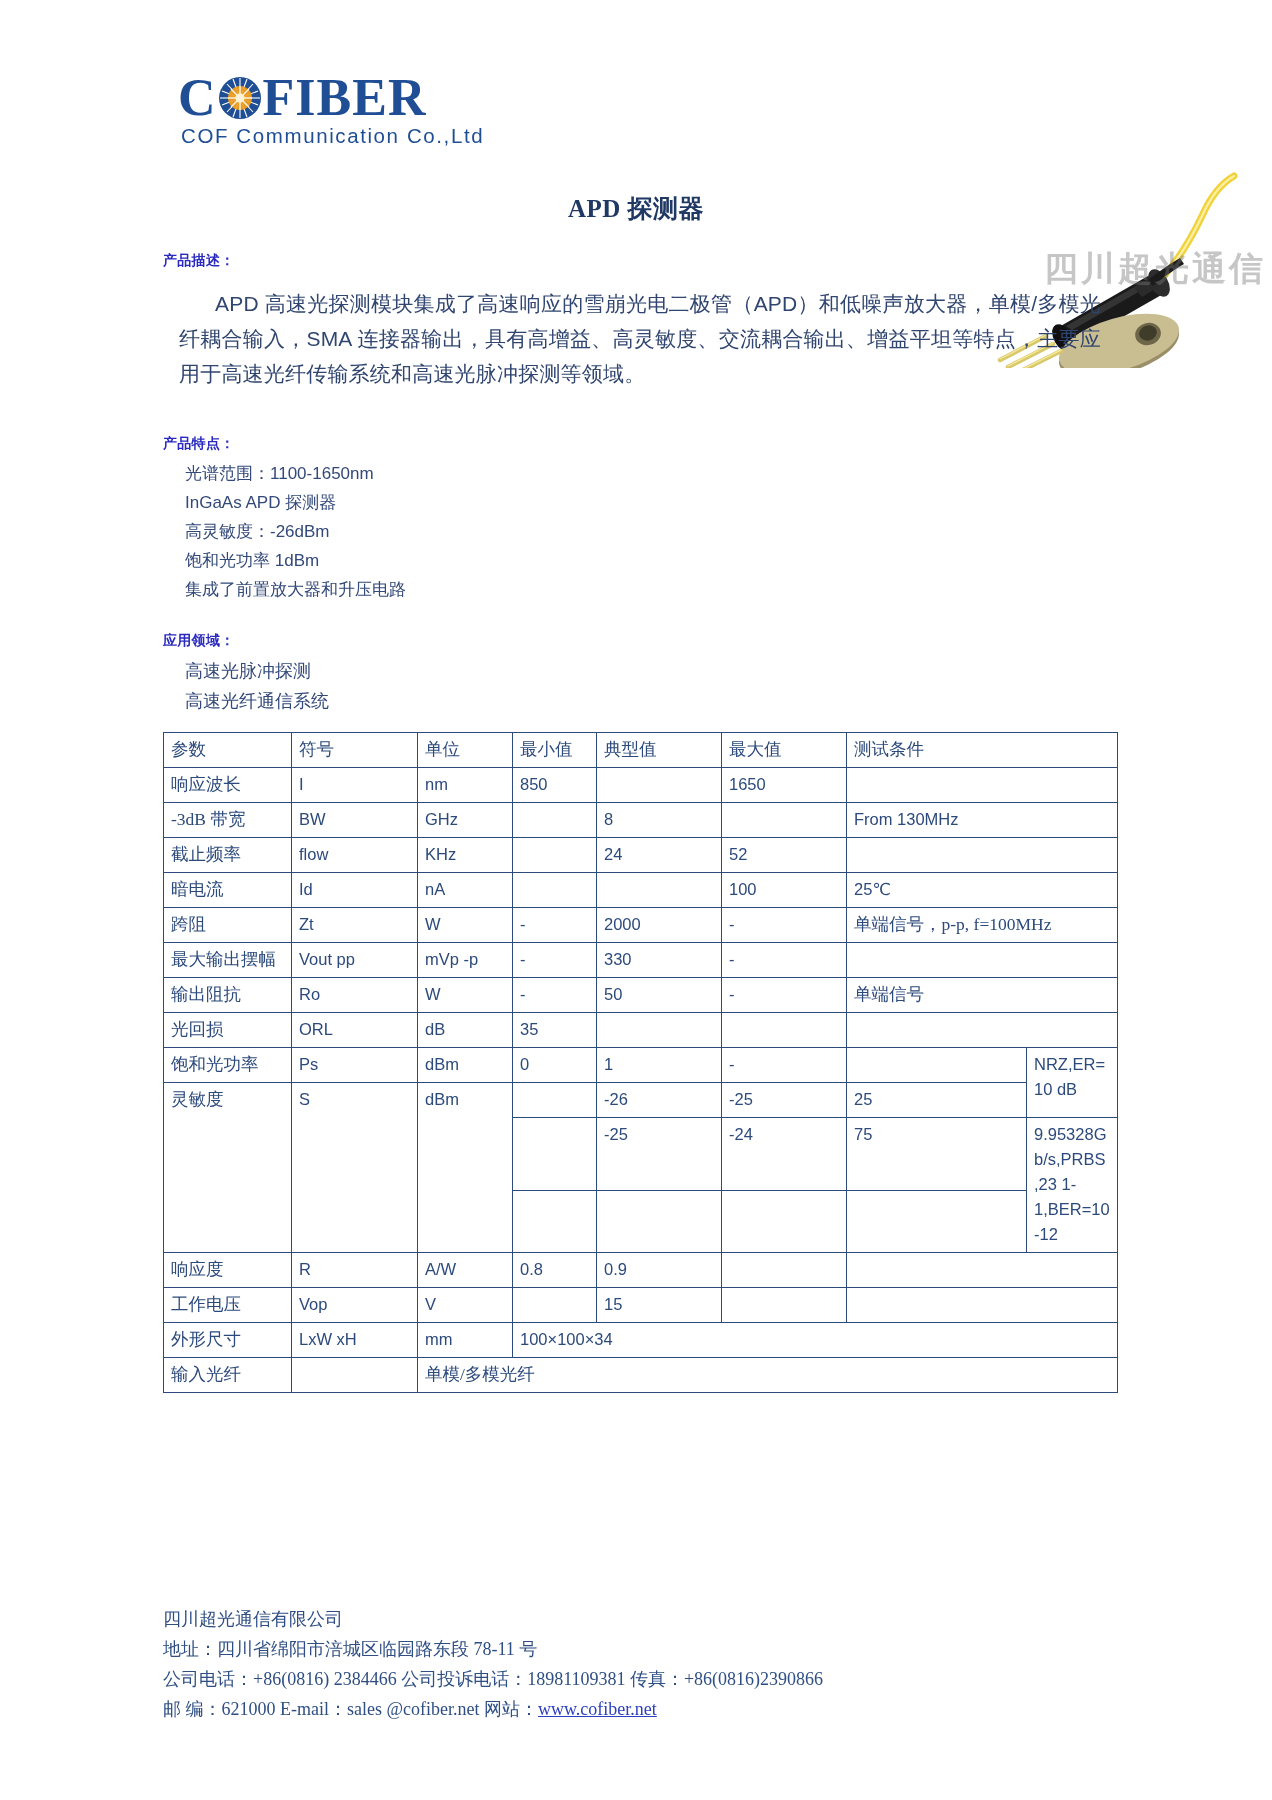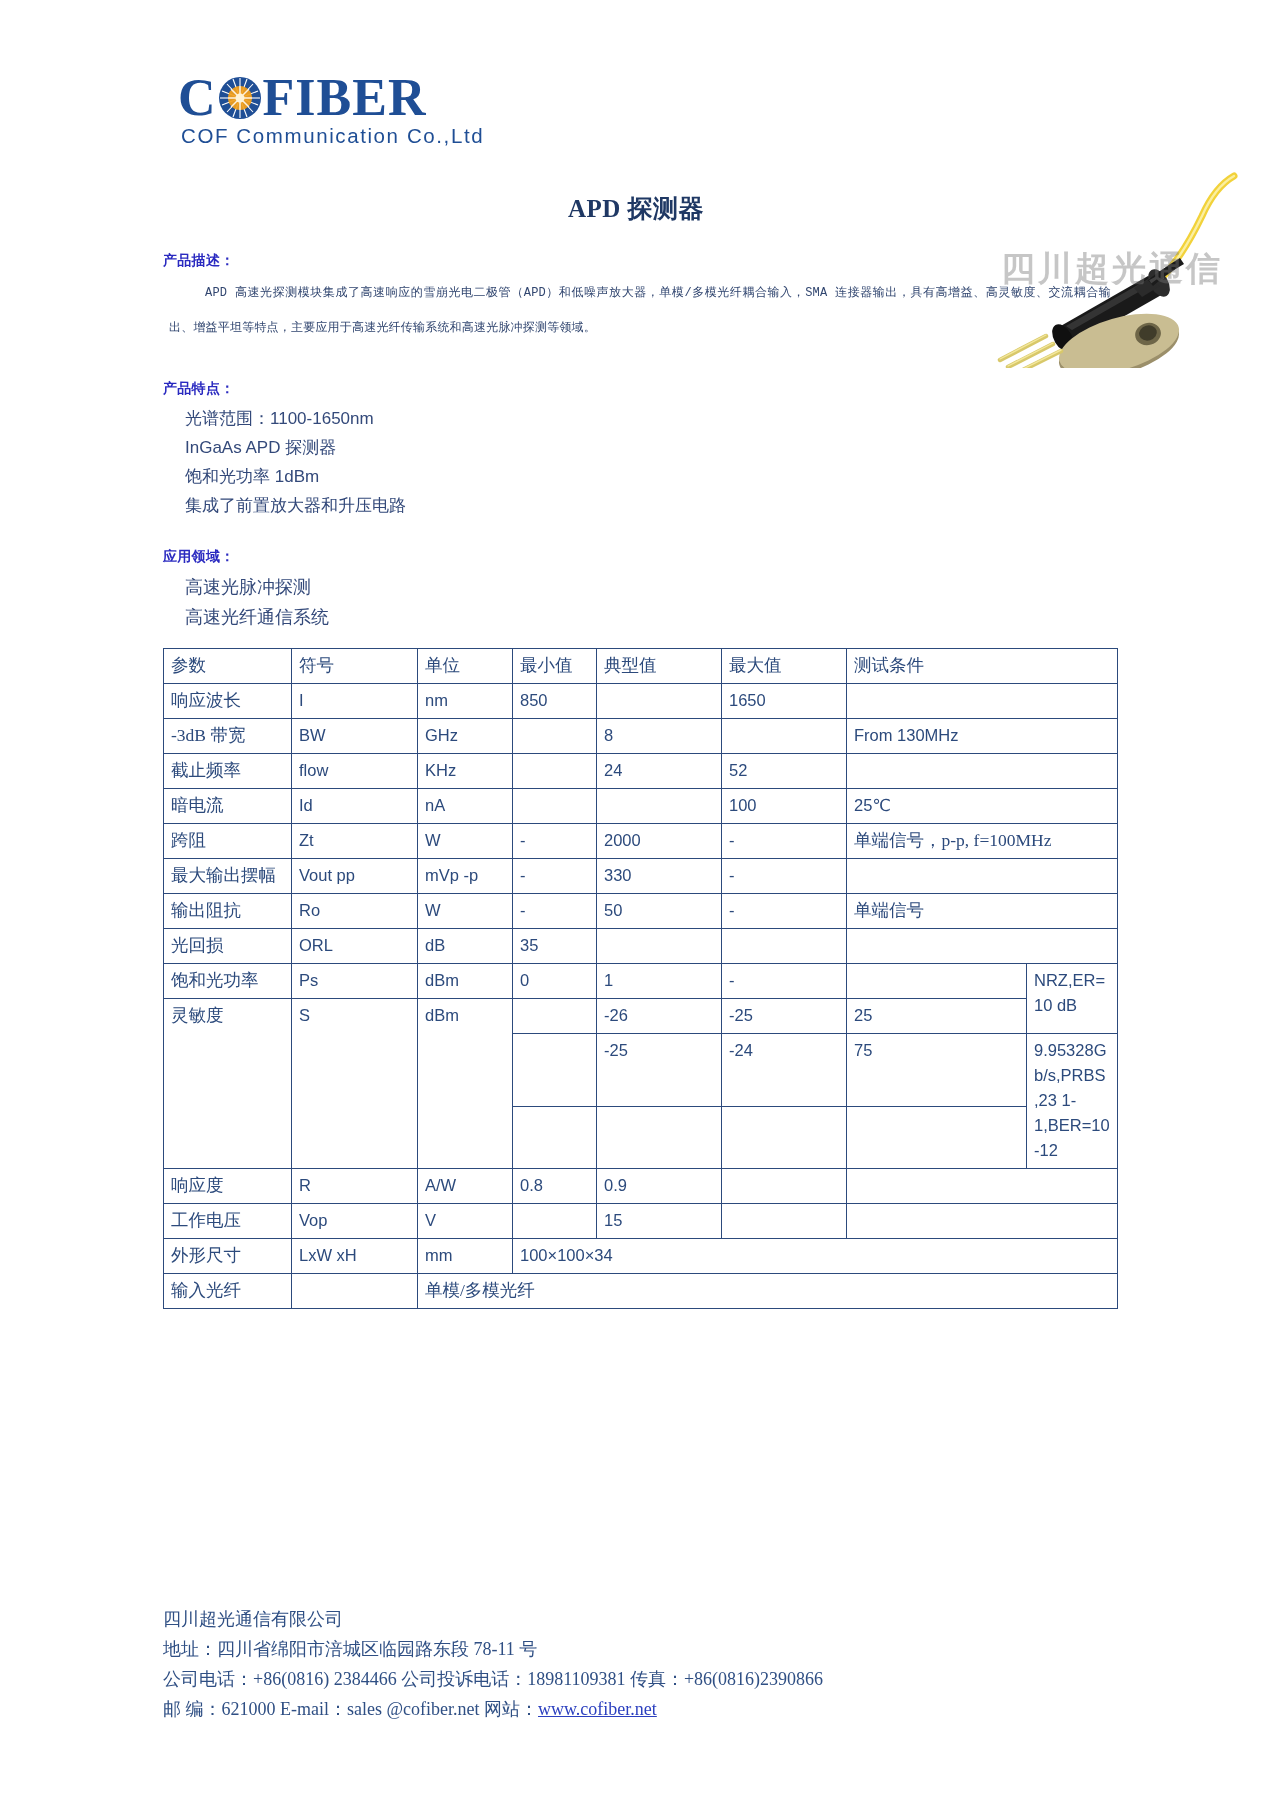--- a/index.html
+++ b/index.html
@@ -82,27 +82,27 @@
   .sec-head {
     font-family: "Liberation Serif", "DejaVu Serif", serif;
     font-weight: bold;
     font-size: 14px;
     color: #2A2AC0;
     margin: 0 0 6px 0;
     letter-spacing: 0.3px;
   }
   .sec-head.blue2 { color: #2B2BD4; }
   .para {
-    font-family: Liberation Mono, monospace;
-    font-size: 12px;
+    font-family: Liberation Sans, sans-serif;
+    font-size: 21px;
     line-height: 35px;
     color: #30456F;
     text-align: justify;
     text-indent: 36px;
-    margin: 6px;
+    margin: 16px;
     letter-spacing: 0.2px;
   }
   .spacer-28 { height: 28px; }
   .spacer-12 { height: 12px; }
 
   .feat-list, .app-list {
     list-style: none;
     margin: 0;
     padding: 0 0 0 22px;
   }
@@ -122,24 +122,24 @@
   .photo {
     position: absolute;
     right: 8px;
     top: 168px;
     width: 330px;
     height: 200px;
     pointer-events: none;
   }
   .watermark {
     position: absolute;
-    left: 18px;
+    left: 12px;
     top: 78px;
     width: 320px;
-    text-align: center;
+    text-align: right;
     font-family: "Liberation Serif", "DejaVu Serif", serif;
     font-size: 34px;
     letter-spacing: 3px;
     color: rgba(120,120,120,0.42);
     font-weight: bold;
     z-index: 5;
   }
 
   
   table.spec {
@@ -288,20 +288,21 @@
 
     <div class="sec-head">产品描述：</div>
     <p class="para">APD 高速光探测模块集成了高速响应的雪崩光电二极管（APD）和低噪声放大器，单模/多模光纤耦合输入，SMA 连接器输出，具有高增益、高灵敏度、交流耦合输出、增益平坦等特点，主要应用于高速光纤传输系统和高速光脉冲探测等领域。</p>
 
     <div class="spacer-28"></div>
 
     <div class="sec-head">产品特点：</div>
     <ul class="feat-list">
       <li>光谱范围：1100-1650nm</li>
       <li>InGaAs APD 探测器</li>
+      <li>高灵敏度：-26dBm</li>
       <li>饱和光功率 1dBm</li>
       <li>集成了前置放大器和升压电路</li>
     </ul>
 
     <div class="spacer-28"></div>
 
     <div class="sec-head">应用领域：</div>
     <ul class="app-list">
       <li>高速光脉冲探测</li>
       <li>高速光纤通信系统</li>

